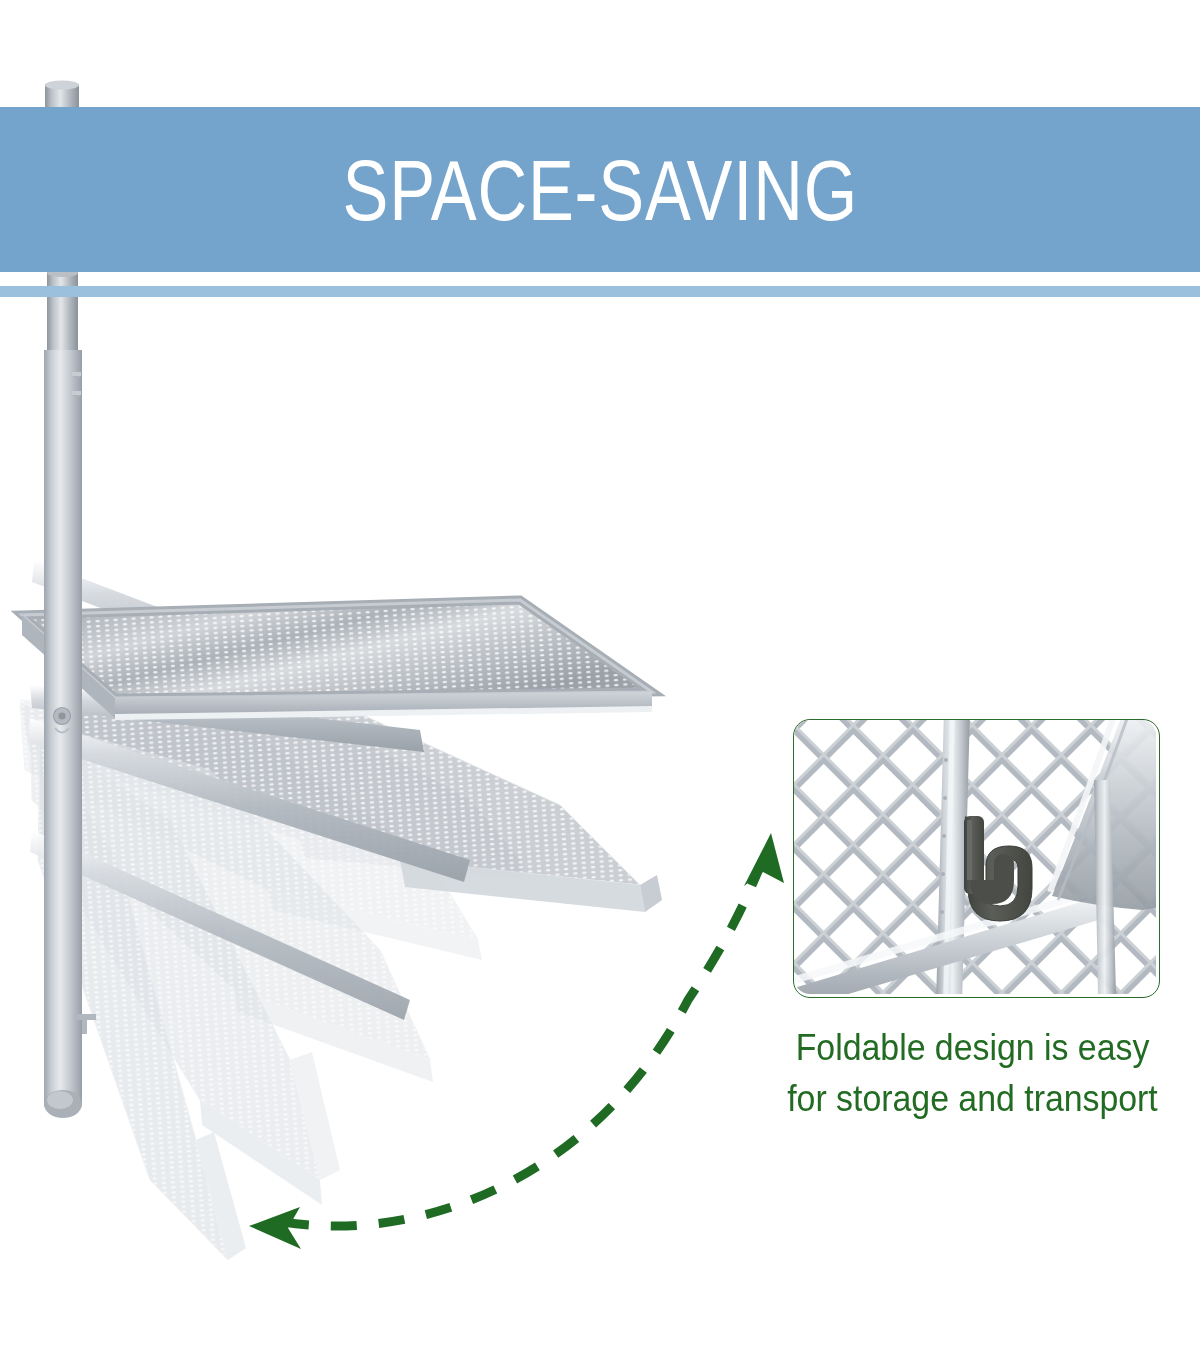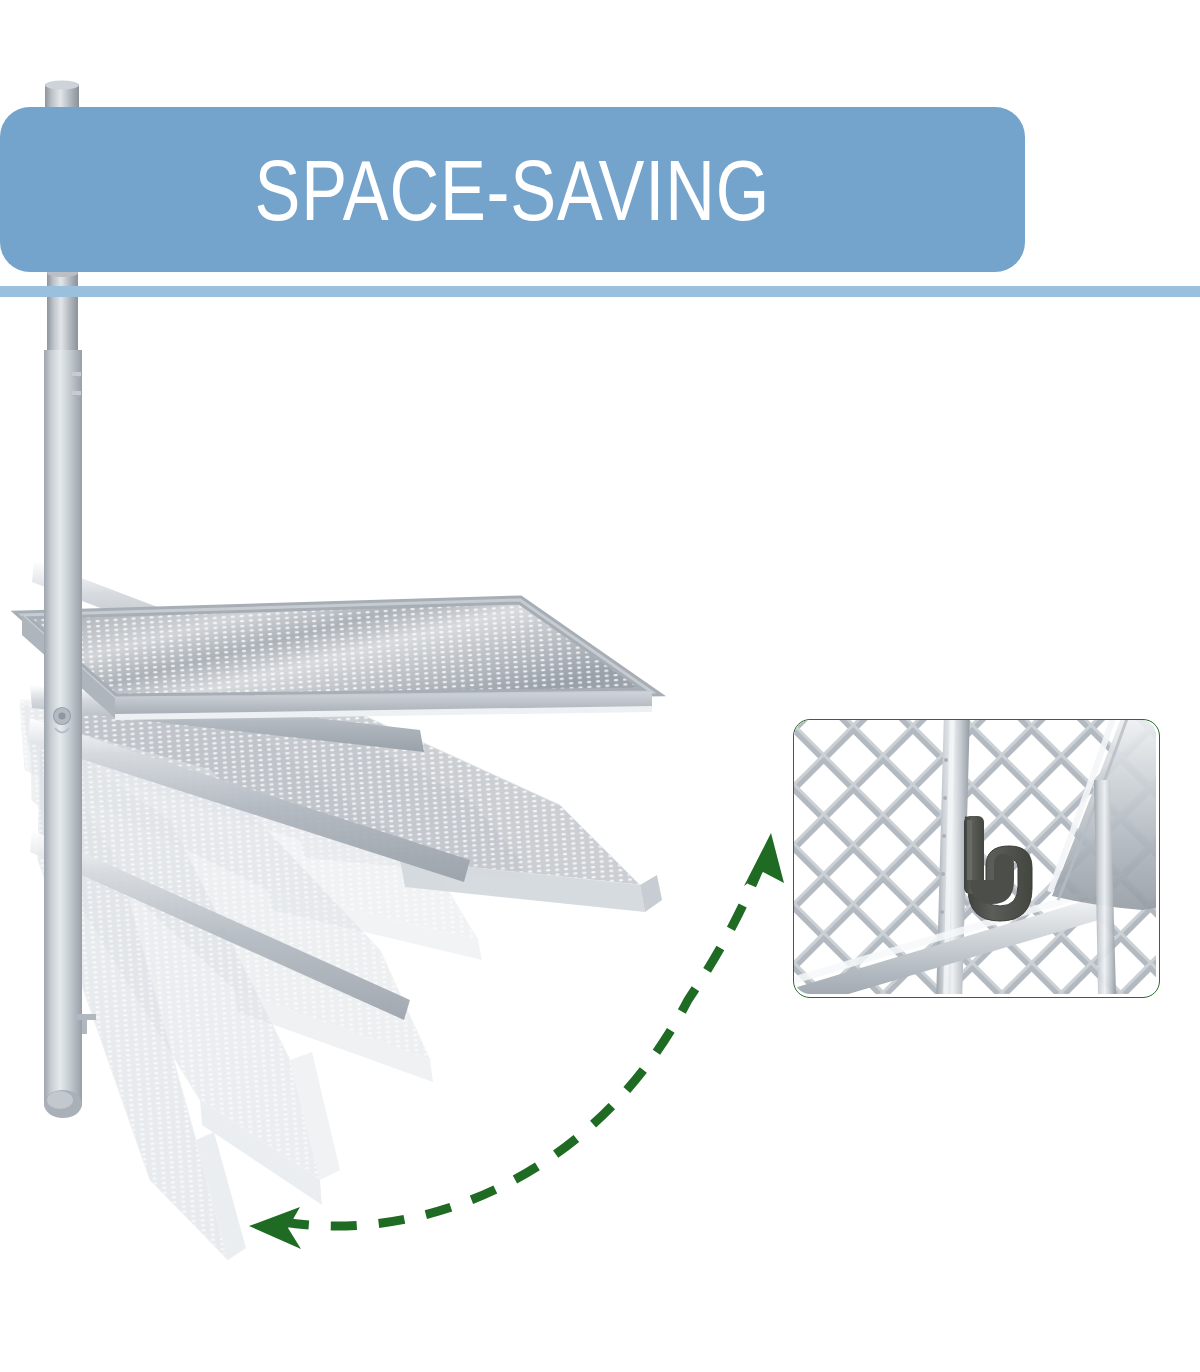--- a/index.html
+++ b/index.html
@@ -17,28 +17,27 @@
     height: 1372px;
     background: #ffffff;
     overflow: hidden;
   }
 
   
   .banner {
     position: absolute;
     left: 0;
     top: 107px;
-    width: 1025px;
+    width: 1200px;
     height: 165px;
     background: #74a3cb;
     display: flex;
     align-items: center;
     justify-content: center;
     z-index: 30;
-    border-radius: 30px;
   }
   .banner-title {
     color: #ffffff;
     font-family: "Liberation Sans", sans-serif;
     font-size: 86px;
     font-weight: 400;
     letter-spacing: 1px;
     transform: scaleX(0.80);
     transform-origin: center;
     white-space: nowrap;
@@ -353,20 +352,24 @@
             <rect x="170" y="96" width="20" height="78" rx="6" fill="url(#hookGrad)"></rect>
             <path d="M176 160 q0 24 22 24 q22 0 22 -24 l0 -16 q0 -10 -10 -10
                      q-10 0 -10 10 l0 16 l-12 0 z" fill="#4b4e49"></path>
             <rect x="173" y="100" width="5" height="60" fill="#6d706a" opacity="0.8"></rect>
           </g>
         </g>
       </svg>
     </div>
   </div>
 
+  <div class="callout-caption">
+    <span class="cap-line">Foldable design is easy</span>
+    <span class="cap-line">for storage and transport</span>
+  </div>
 
   <div class="arrow-layer">
     <svg width="1200" height="1372" viewBox="0 0 1200 1372" xmlns="http://www.w3.org/2000/svg">
 
       <path d="M283 1222 C 430 1245, 600 1170, 688 1000 C 735 930, 752 885, 765 855" fill="none" stroke="#1f6b23" stroke-width="9" stroke-dasharray="26 22" stroke-linecap="butt"></path>
 
       <polygon points="771,833 784,883 763,872 744,886" fill="#1f6b23"></polygon>
 
       <polygon points="249,1226 300,1207 288,1228 301,1249" fill="#1f6b23"></polygon>
     </svg>

